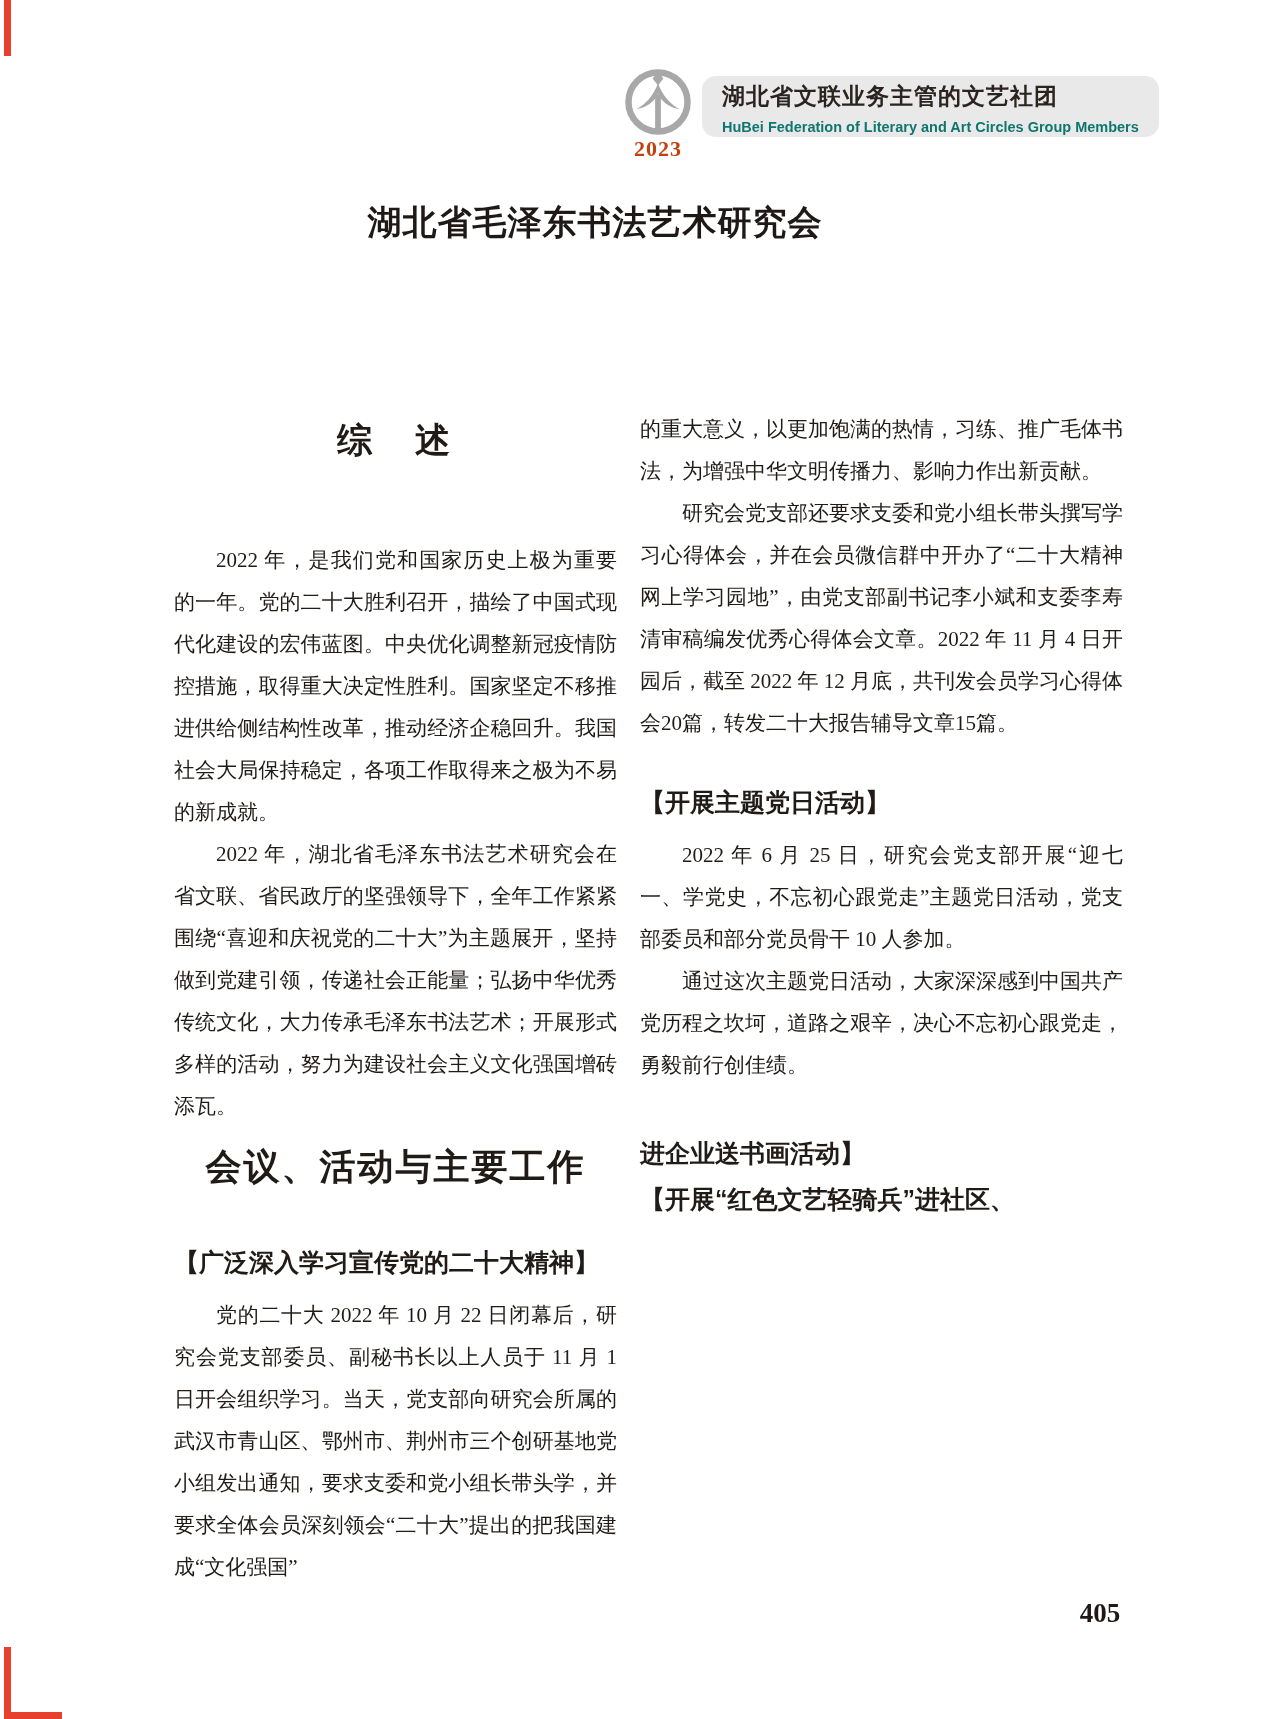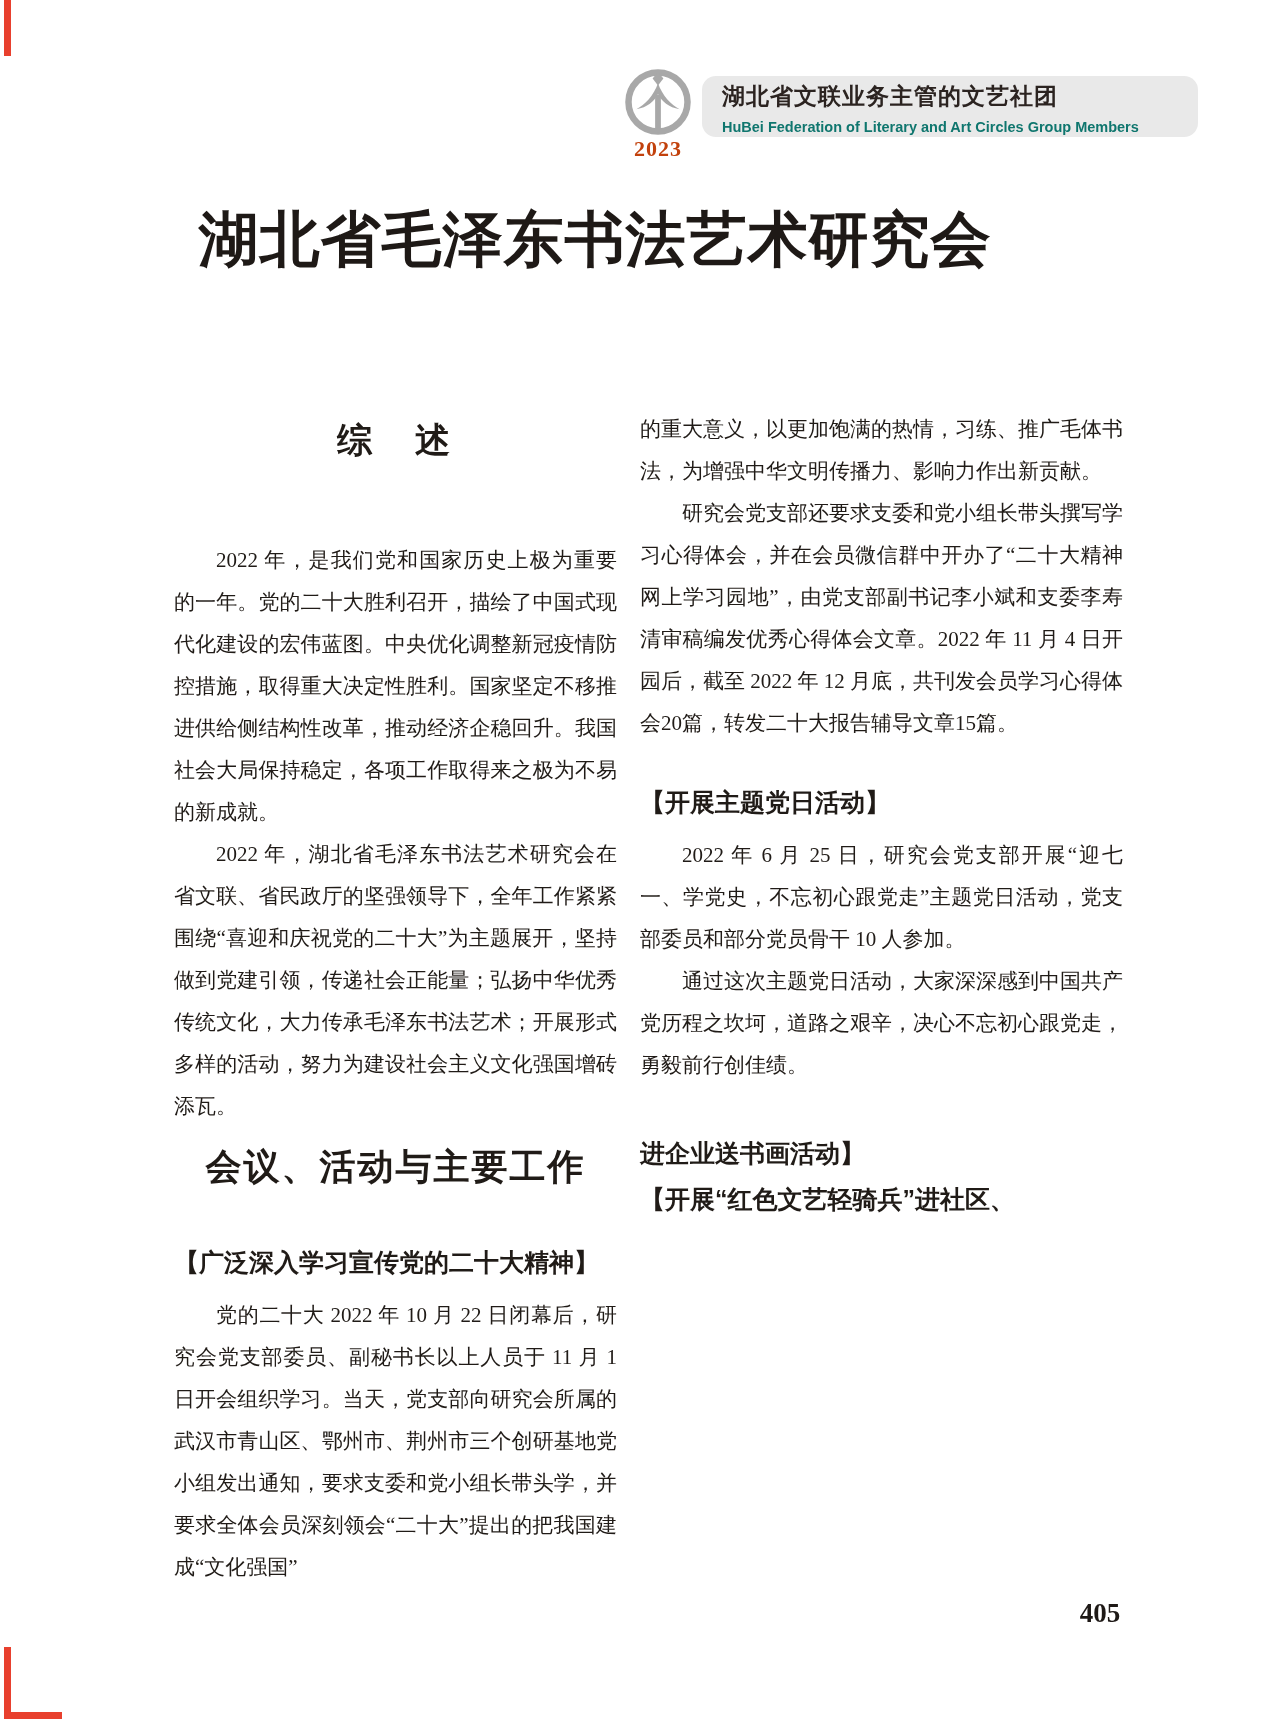--- a/index.html
+++ b/index.html
@@ -13,35 +13,35 @@
   .mark-bot-v { left:4px; bottom:0; width:7px; height:72px; }
   .mark-bot-h { left:4px; bottom:0; width:58px; height:7px; }
 
   
   .logo-wrap { position:absolute; left:622px; top:66px; width:72px; height:72px; }
   .logo-year {
     position:absolute; left:612px; top:136px; width:92px; text-align:center;
     font-size:22px; font-weight:bold; letter-spacing:1px; color:#c2410c;
   }
   .header-box {
-    position:absolute; left:702px; top:76px; width:496px; height:61px;
+    position:absolute; left:702px; top:76px; width:457px; height:61px;
     background:#e9e9e9; border-radius:14px; box-sizing:border-box; padding:7px 0 0 20px;
   }
   .header-cn {
     font-family:"Liberation Sans", sans-serif; font-weight:bold;
     font-size:23px; line-height:26px; letter-spacing:1px; color:#2b2320;
   }
   .header-en {
     font-family:"Liberation Sans", sans-serif; font-weight:bold;
     font-size:14.5px; line-height:20px; margin-top:8px; color:#0f766e;
   }
 
   .main-title {
     position:absolute; left:165px; top:200px; width:860px; margin:0;
-    text-align:center; font-size:60px; font-weight:bold; letter-spacing:1px; color:#1e1916;
+    text-align:center; font-size:34px; font-weight:bold; letter-spacing:1px; color:#1e1916;
   }
 
   
   .col {
     position:absolute; top:408px; font-size:21px; line-height:42px;
     text-align:justify; text-justify:inter-character; color:#201b17;margin-left:9px;
   }
   .col-left  { left:165px; width:443px; }
   .col-right { left:631px; width:483px; }
   .col p { margin:0; text-indent:2em; }

